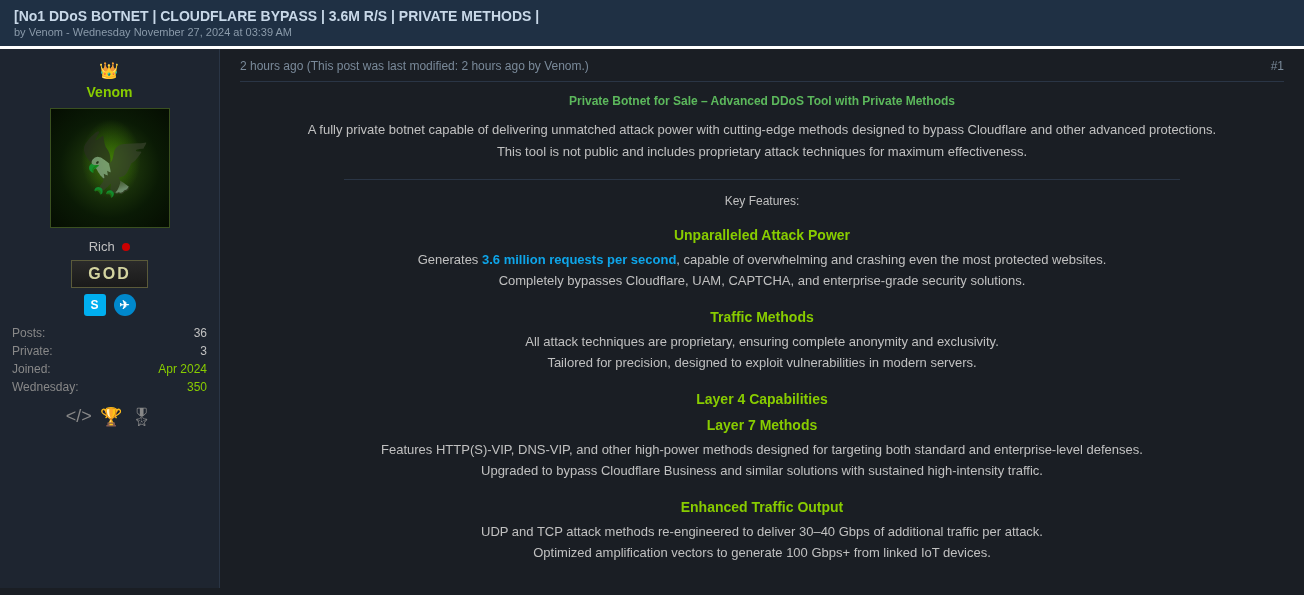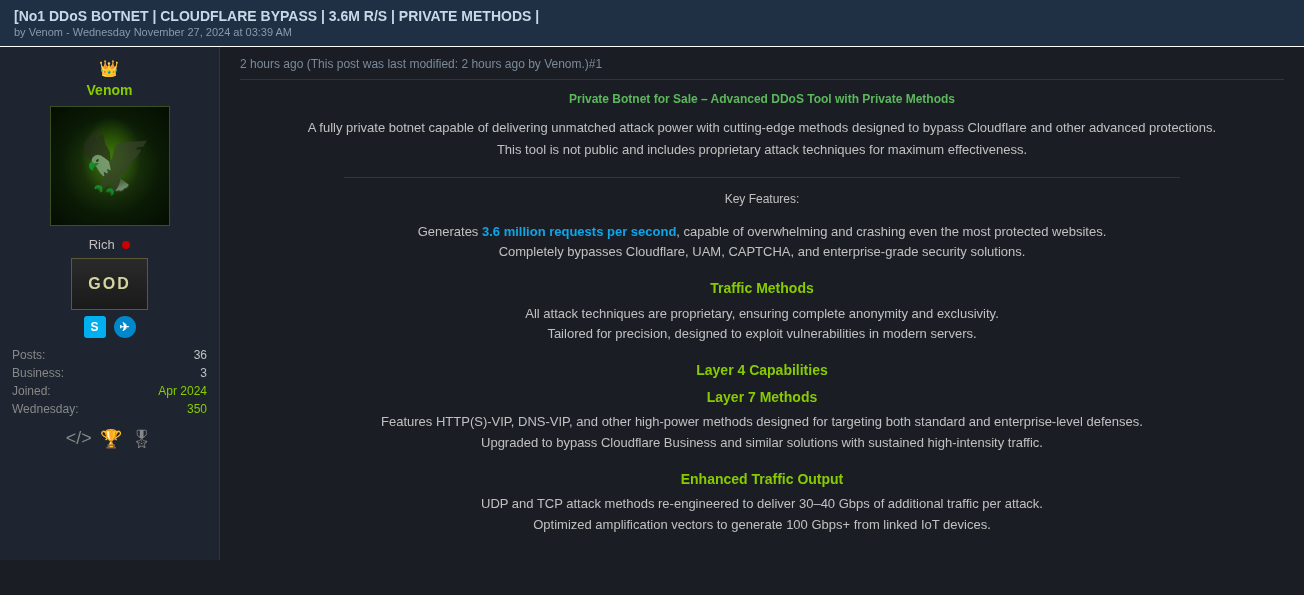--- a/index.html
+++ b/index.html
@@ -9,21 +9,21 @@
       font-family: Arial, sans-serif;
       font-size: 13px;
       width: 1304px;
       min-height: 595px;
     }
 
     
     .title-bar {
       background-color: #1f3044;
       padding: 8px 14px;
-      border-bottom: 1px solid #ffffff;
+      border-bottom: 3px solid #ffffff;
     }
     .title-bar h1 {
       color: #c8d8e8;
       font-size: 14px;
       font-weight: bold;
     }
     .title-bar .meta {
       color: #8a9aaa;
       font-size: 11px;
       margin-top: 2px;
@@ -84,21 +84,21 @@
       opacity: 0.7;
     }
     .user-rank {
       margin: 6px 0;
       text-align: center;
     }
     .rank-badge {
       display: inline-block;
       background: linear-gradient(180deg, #2a2a2a, #1a1a1a);
       border: 1px solid #5a5a3a;
-      padding: 16px 16px;
+      padding: 4px 16px;
       font-size: 16px;
       font-weight: bold;
       color: #d4d4a0;
       letter-spacing: 2px;
     }
     .user-status {
       text-align: center;
       margin: 4px 0;
     }
     .status-dot {
@@ -149,21 +149,21 @@
     }
 
     
     .content-area {
       flex: 1;
       padding: 10px 20px;
       background-color: #1a1e24;
     }
     .post-meta {
       display: flex;
-      justify-content: flex-start;
+      justify-content: space-between;
       align-items: center;
       color: #7a8a9a;
       font-size: 12px;
       margin-bottom: 10px;
       border-bottom: 1px solid #2a3545;
       padding-bottom: 8px;
     }
     .post-number {
       color: #7a8a9a;
       font-size: 12px;
@@ -238,21 +238,21 @@
     <div class="social-icons">
       <div class="social-icon skype">S</div>
       <div class="social-icon telegram">✈</div>
     </div>
     <div class="user-stats">
       <div class="stat-row">
         <span class="label">Posts:</span>
         <span class="value">36</span>
       </div>
       <div class="stat-row">
-        <span class="label">Business:</span>
+        <span class="label">Private:</span>
         <span class="value">3</span>
       </div>
       <div class="stat-row">
         <span class="label">Joined:</span>
         <span class="value date">Apr 2024</span>
       </div>
       <div class="stat-row">
         <span class="label">Wednesday:</span>
         <span class="value green">350</span>
       </div>
@@ -275,20 +275,21 @@
       <div class="post-title">Private Botnet for Sale – Advanced DDoS Tool with Private Methods</div>
       <div class="post-intro">
         <span>A fully private botnet capable of delivering unmatched attack power with cutting-edge methods designed to bypass Cloudflare and other advanced protections.</span><br>
         <span>This tool is not public and includes proprietary attack techniques for maximum effectiveness.</span>
       </div>
 
       <hr class="divider">
 
       <div class="key-features-label">Key Features:</div>
 
+      <div class="feature-title">Unparalleled Attack Power</div>
       <div class="feature-desc">
         Generates <strong>3.6 million requests per second</strong>, capable of overwhelming and crashing even the most protected websites.<br>
         Completely bypasses Cloudflare, UAM, CAPTCHA, and enterprise-grade security solutions.
       </div>
 
       <div class="feature-title">Traffic Methods</div>
       <div class="feature-desc">
         All attack techniques are proprietary, ensuring complete anonymity and exclusivity.<br>
         Tailored for precision, designed to exploit vulnerabilities in modern servers.
       </div>

